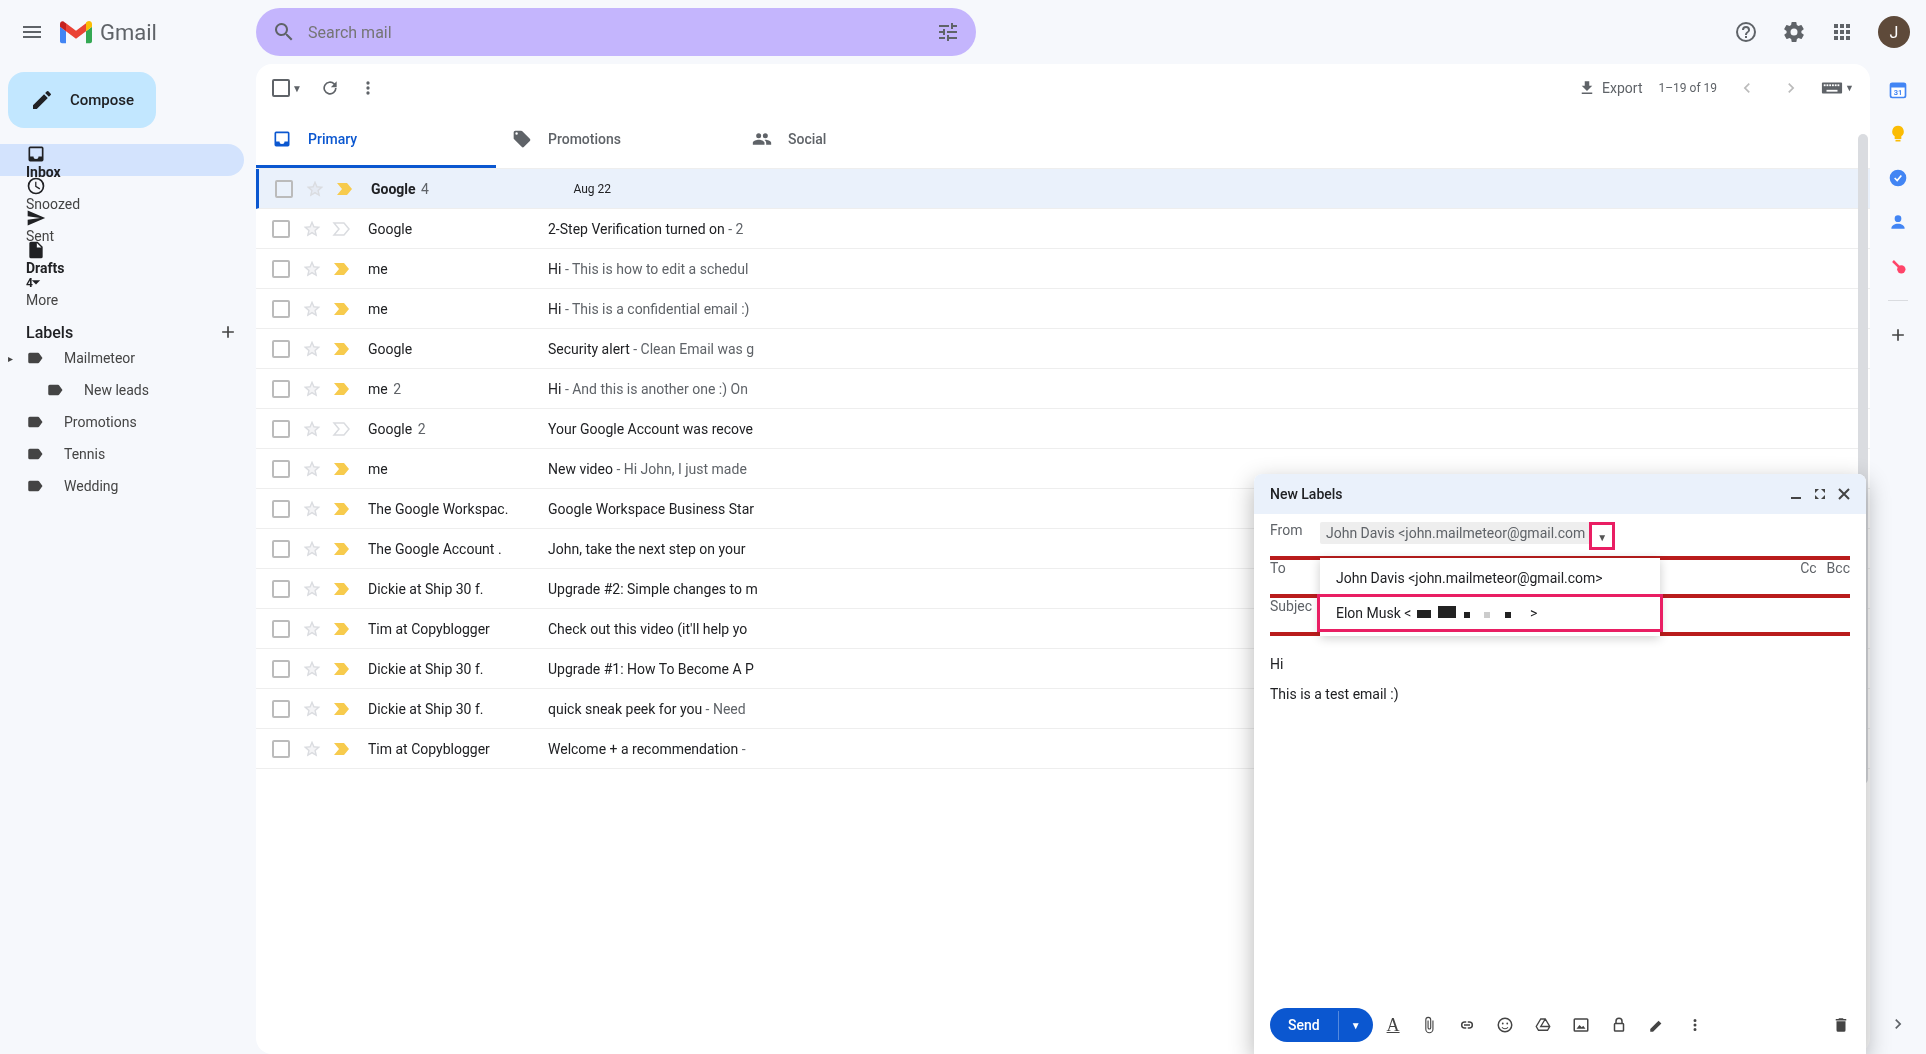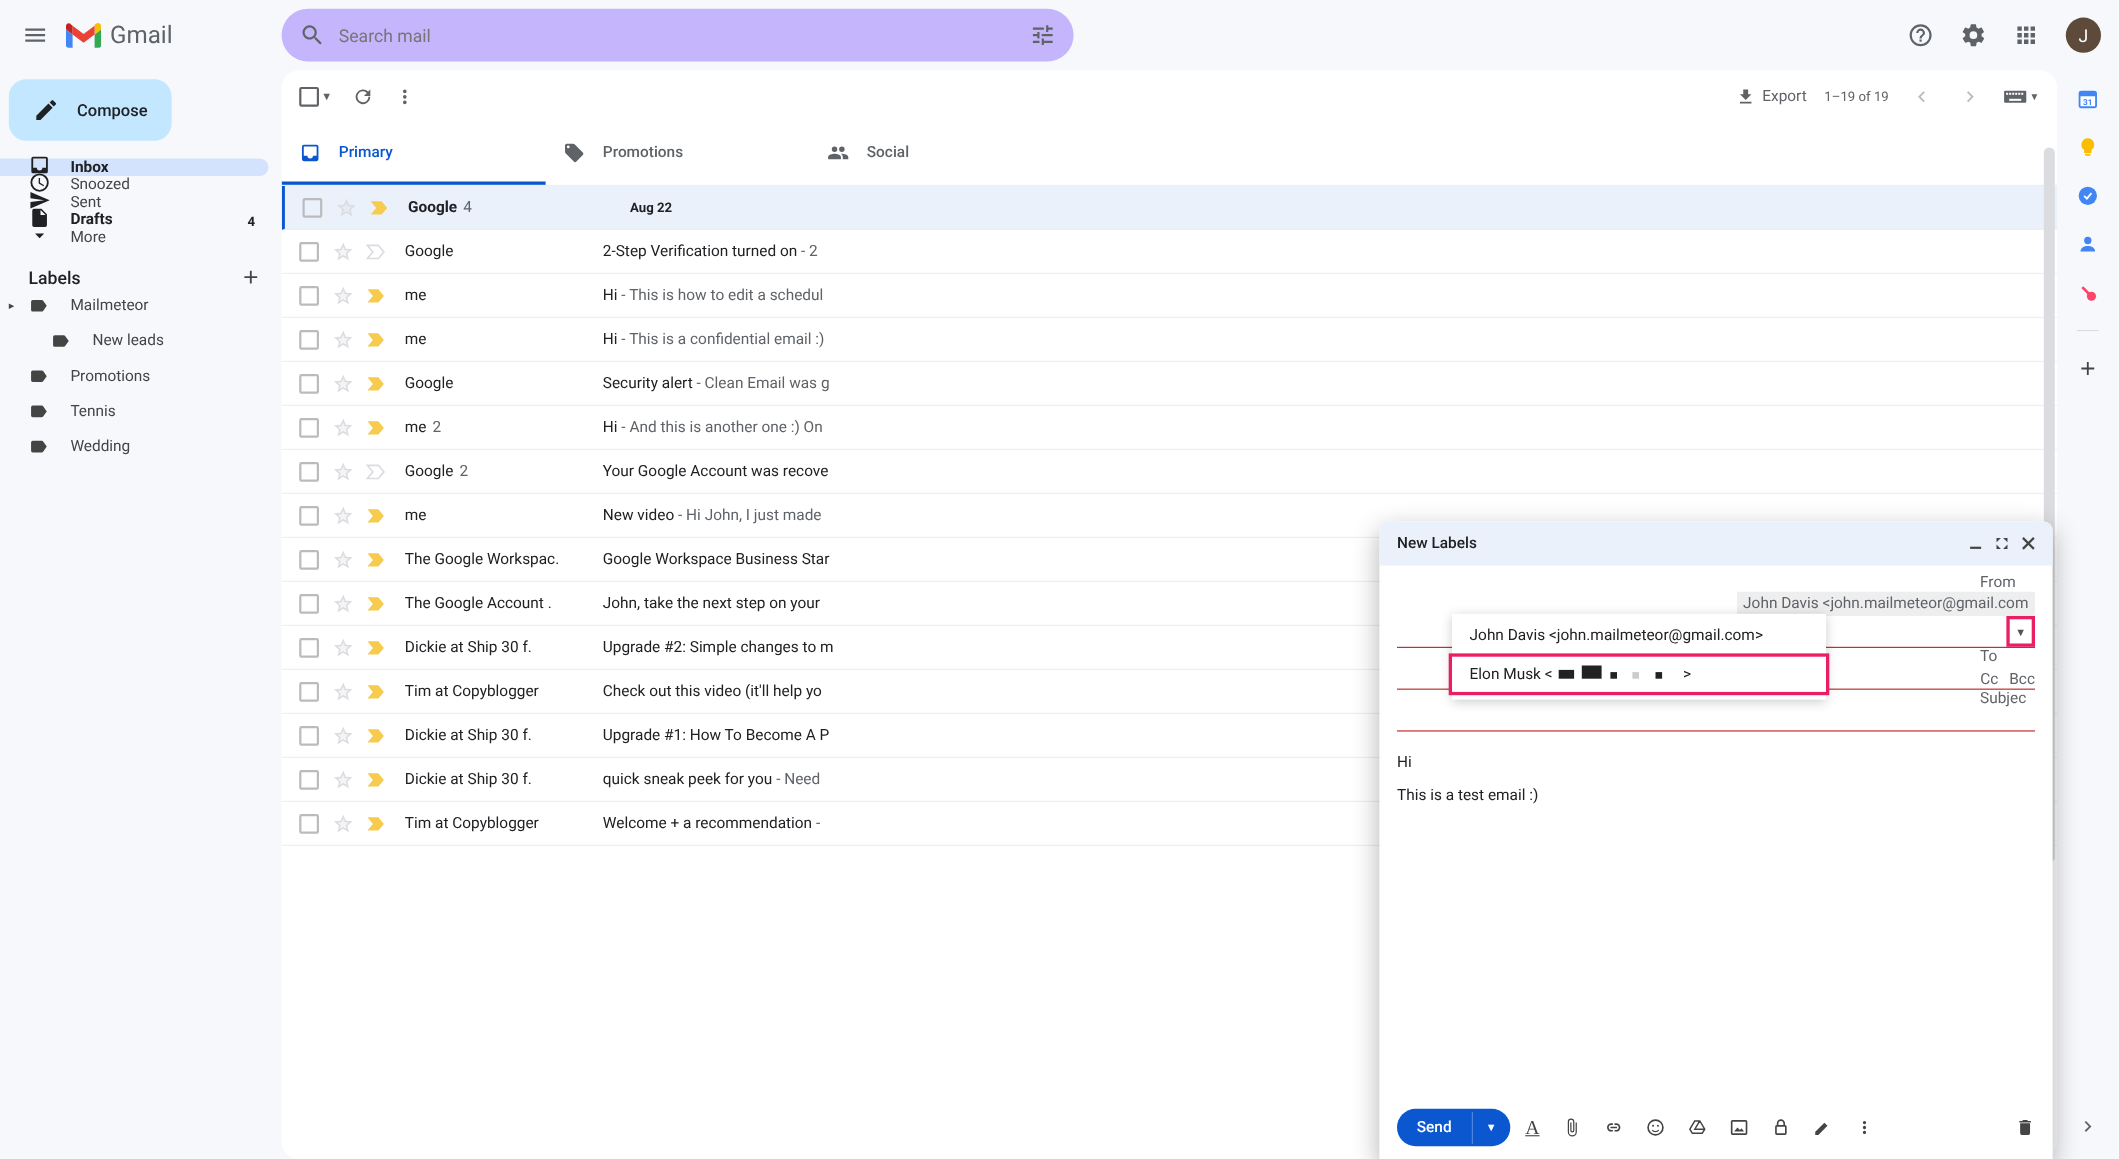--- a/index.html
+++ b/index.html
@@ -16,21 +16,21 @@
 .search-input { flex: 1; border: none; background: transparent; font-size: 16px; color: #5f6368; outline: none; padding: 0 4px; }
 .search-options { padding: 8px; color: #5f6368; cursor: pointer; }
 .header-right { display: flex; align-items: center; margin-left: auto; gap: 8px; padding-right: 8px; }
 .header-icon-btn { width: 40px; height: 40px; display: flex; align-items: center; justify-content: center; border-radius: 50%; cursor: pointer; color: #5f6368; }
 .avatar { width: 32px; height: 32px; border-radius: 50%; background: #5e4a3a; color: #fff; display: flex; align-items: center; justify-content: center; font-size: 16px; margin-left: 8px; cursor: pointer; }
 
 .body-wrap { display: flex; height: calc(100vh - 64px); }
 .sidebar { width: 256px; padding: 8px 0; }
 .compose-btn { display: flex; align-items: center; gap: 16px; background: #c2e7ff; border-radius: 16px; padding: 16px 22px; margin: 0 8px 16px 8px; font-size: 15px; font-weight: 500; cursor: pointer; width: fit-content; }
 .compose-btn svg { width: 24px; height: 24px; }
-.nav-item { display: flex; align-items: flex-end; height: 16px; padding: 0 12px 0 26px; border-radius: 0 16px 16px 0; margin-right: 12px; cursor: pointer; font-size: 14px; color: #444; }
+.nav-item { display: flex; align-items: flex-start; height: 32px; padding: 0 12px 0 26px; border-radius: 0 16px 16px 0; margin-right: 12px; cursor: pointer; font-size: 14px; color: #444; flex-direction: column; }
 .nav-item.active { background: #d3e3fd; font-weight: 700; color: #202124; }
 .nav-item.bold { font-weight: 700; color: #202124; }
 .nav-item .nav-icon { width: 20px; margin-right: 18px; color: #202124; display: flex; }
 .nav-item .nav-label { flex: 1; }
 .nav-item .nav-count { font-size: 12px; }
 .labels-header { display: flex; align-items: center; justify-content: space-between; padding: 0 18px 0 26px; margin-top: 18px; font-weight: 500; font-size: 16px; }
 .labels-header .add-label { cursor: pointer; color: #444; }
 .label-item { display: flex; align-items: center; height: 32px; padding: 0 12px 0 26px; cursor: pointer; color: #444; font-size: 14px; }
 .label-item.nested { padding-left: 46px; }
 .label-item.expandable::before { content: '▸'; position: absolute; margin-left: -18px; font-size: 10px; color: #444; }
@@ -60,36 +60,36 @@
 .mail-row .row-star { width: 20px; margin-right: 10px; color: #dadce0; cursor: pointer; }
 .mail-row .row-important { width: 20px; margin-right: 16px; cursor: pointer; }
 .mail-row .row-important.on svg { fill: #f7cb4d; }
 .mail-row .row-important.off svg { fill: none; stroke: #dadce0; }
 .mail-row .row-sender { width: 180px; flex-shrink: 0; overflow: hidden; text-overflow: ellipsis; white-space: nowrap; }
 .mail-row .row-sender .count { font-weight: 400; color: #5f6368; margin-left: 2px; }
 .mail-row .row-body { flex: 1; overflow: hidden; text-overflow: ellipsis; white-space: nowrap; }
 .mail-row .subject-text { color: #202124; }
 .mail-row .snippet-text { color: #5f6368; font-weight: 400; }
 .mail-row .row-date { width: 60px; text-align: right; font-size: 12px; flex-shrink: 0; }
-.mail-row.unread .row-date { font-weight: 700; }
+.mail-row.unread .row-date { font-weight: 400; }
 
 .scrollbar-fake { position: absolute; right: 2px; top: 70px; width: 10px; height: 650px; background: #dadce0; border-radius: 5px; }
 
 .side-panel { width: 56px; display: flex; flex-direction: column; align-items: center; padding-top: 16px; gap: 24px; }
 .side-panel-item { width: 20px; height: 20px; cursor: pointer; }
 .side-panel-divider { width: 20px; border-top: 1px solid #dadce0; }
 .side-panel-plus { color: #444; font-size: 20px; cursor: pointer; }
 .side-panel-expand { margin-top: auto; margin-bottom: 20px; color: #5f6368; cursor: pointer; }
 
 .compose-window { position: absolute; right: 60px; bottom: 0; width: 612px; height: 580px; background: #fff; border-radius: 8px 8px 0 0; box-shadow: 0 8px 24px rgba(0,0,0,0.3); display: flex; flex-direction: column; z-index: 100; }
 .compose-header { background: #eaf1fb; height: 40px; border-radius: 8px 8px 0 0; display: flex; align-items: center; padding: 0 16px; font-size: 14px; font-weight: 500; color: #202124; }
 .compose-header-actions { margin-left: auto; display: flex; gap: 12px; color: #444; }
 .compose-header-actions span { cursor: pointer; font-size: 14px; }
 .compose-fields { padding: 8px 16px; }
-.compose-field { display: flex; align-items: flex-end; min-height: 38px; border-bottom: 1px solid #b91c1c; font-size: 14px; color: #5f6368; position: relative; flex-direction: column; }
+.compose-field { display: flex; align-items: flex-start; min-height: 38px; border-bottom: 4px solid #b91c1c; font-size: 14px; color: #5f6368; position: relative; }
 .compose-field .field-label { width: 50px; flex-shrink: 0; }
 .compose-field .field-value { flex: 1; color: #202124; }
 .from-chip { background: #eee; padding: 3px 6px; border-radius: 2px; display: inline-flex; align-items: center; gap: 4px;}
 .from-dropdown-hl { border: 3px solid #e91e63; padding: 3px 5px; margin-left: -2px;}
 .from-dropdown-arrow { font-size: 10px; color: #555;}
 .cc-bcc { margin-left: auto; display: flex; gap: 10px; color: #5f6368; }
 .cc-bcc span { cursor: pointer; }
 .from-options { position: absolute; top: 36px; left: 50px; width: 340px; background: #fff; box-shadow: 0 2px 10px rgba(0,0,0,0.2); z-index: 10; padding: 4px 0; }
 .from-option { padding: 8px 16px; font-size: 14px; color: #202124; cursor: pointer; }
 .from-option.highlight { border: 3px solid #e91e63; margin: 0 -3px; }

